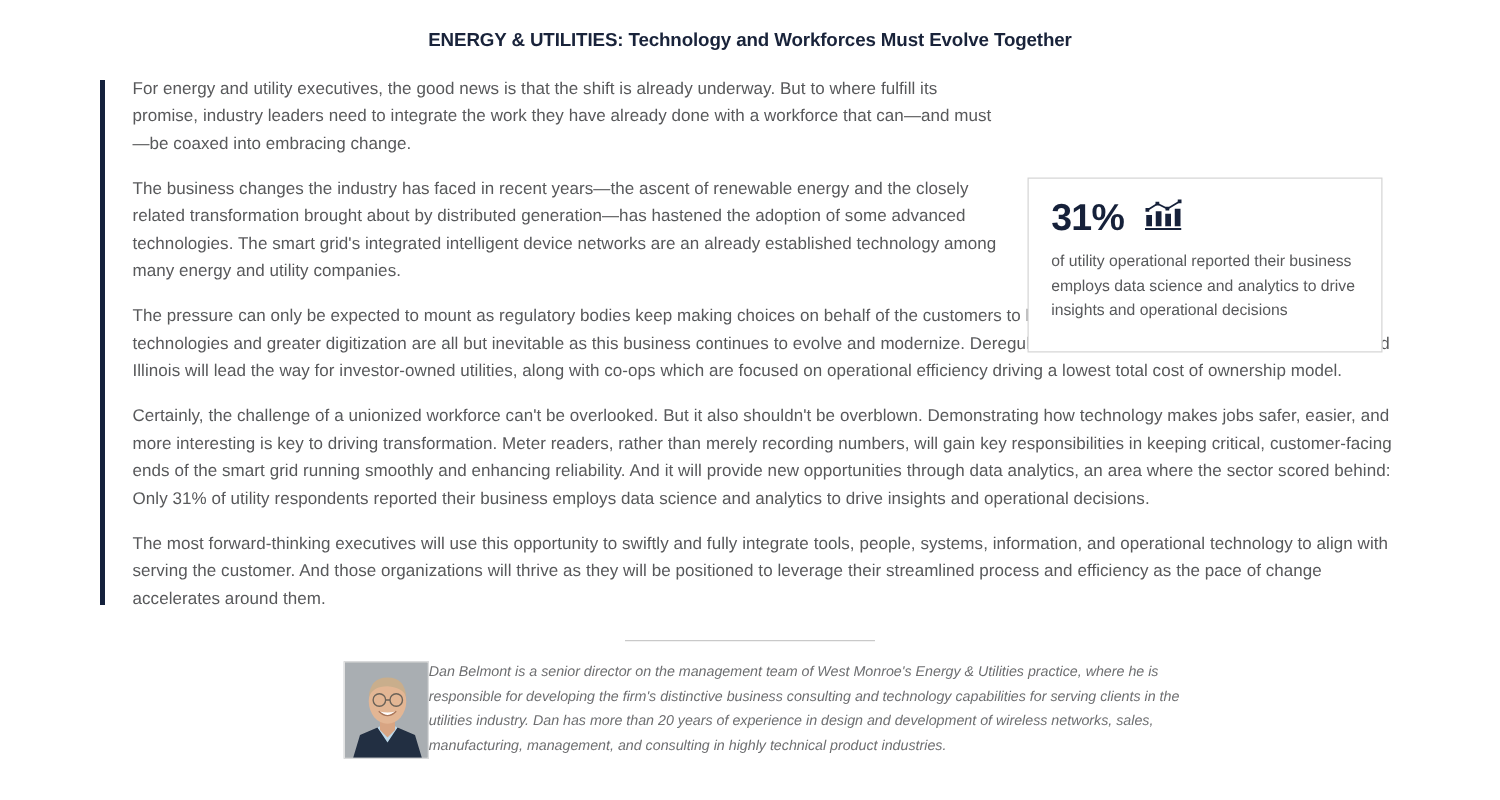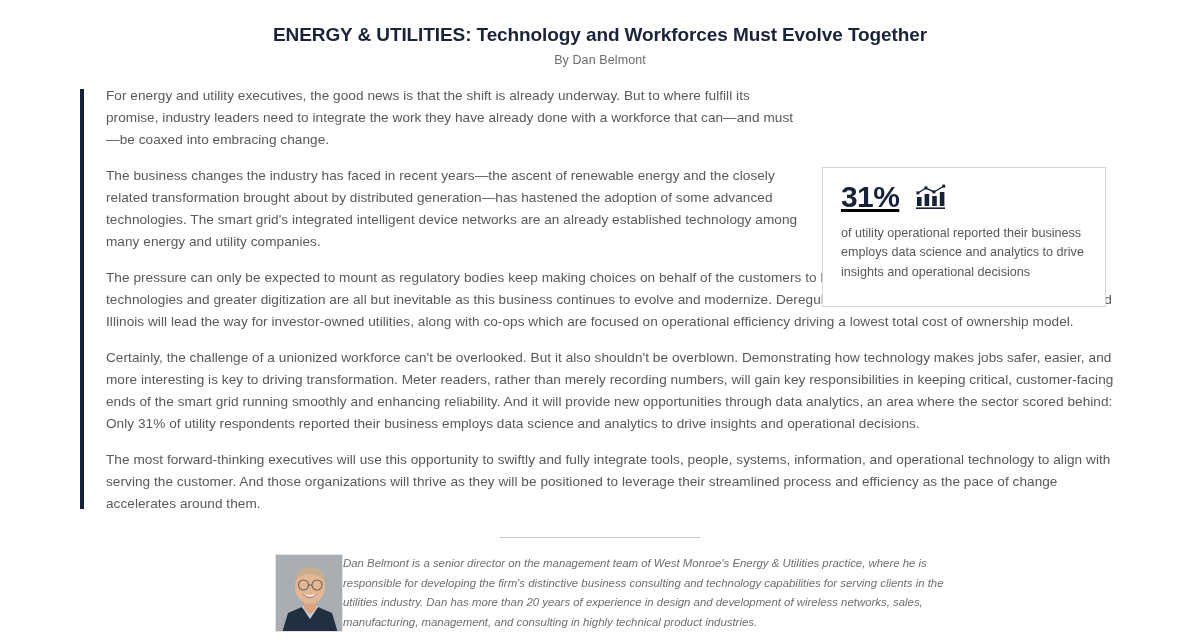--- a/index.html
+++ b/index.html
@@ -12,21 +12,21 @@
     overflow: hidden;
     position: relative;
   }
 
   
   .article-header {
     text-align: center;
     padding-top: 24px;
   }
   .article-title {
-    font-size: 19px;
+    font-size: 15px;
     font-weight: bold;
     color: #19233a;
     letter-spacing: -0.1px;
     line-height: 1.2;
   }
   .article-byline {
     font-size: 12.5px;
     color: #6a6c6e;
     margin-top: 6px;
     letter-spacing: 0.1px;
@@ -66,23 +66,22 @@
     left: 822px;
     top: 82px;
     width: 284px;
     height: 140px;
     border: 1px solid #d6d6d6;
     background: #ffffff;
     padding: 14px 17px 12px 18px;
   }
   .stat-top {
     display: flex;
-    align-items: flex-start;
+    align-items: flex-end;
     gap: 16px;
-    text-decoration: underline;
   }
   .stat-number {
     font-size: 30px;
     font-weight: bold;
     color: #16213a;
     letter-spacing: -0.6px;
     line-height: 1;
   }
   .stat-icon { display: block; margin-top: 2px; }
   .stat-text {
@@ -121,21 +120,20 @@
     line-height: 1.72;
     font-style: italic;
     color: #6d6e70;
   }
 </style>
 </head>
 <body>
 
 <div class="article-header">
   <div class="article-title">ENERGY &amp; UTILITIES: Technology and Workforces Must Evolve Together</div>
-  <div class="article-byline">By Dan Belmont</div>
 </div>
 
 <div class="article-body">
 
   <div class="accent-bar"></div>
 
   <p class="para narrow">For energy and utility executives, the good news is that the shift is already underway. But to where fulfill its promise, industry leaders need to integrate the work they have already done with a workforce that can—and must—be coaxed into embracing change.</p>
   <p class="para narrow">The business changes the industry has faced in recent years—the ascent of renewable energy and the closely related transformation brought about by distributed generation—has hastened the adoption of some advanced technologies. The smart grid's integrated intelligent device networks are an already established technology among many energy and utility companies.</p>
   <p class="para">The pressure can only be expected to mount as regulatory bodies keep making choices on behalf of the customers to benefit the communities they serve. New technologies and greater digitization are all but inevitable as this business continues to evolve and modernize. Deregulated markets such as New York, California, and Illinois will lead the way for investor-owned utilities, along with co-ops which are focused on operational efficiency driving a lowest total cost of ownership model.</p>
   <p class="para">Certainly, the challenge of a unionized workforce can't be overlooked. But it also shouldn't be overblown. Demonstrating how technology makes jobs safer, easier, and more interesting is key to driving transformation. Meter readers, rather than merely recording numbers, will gain key responsibilities in keeping critical, customer-facing ends of the smart grid running smoothly and enhancing reliability. And it will provide new opportunities through data analytics, an area where the sector scored behind: Only 31% of utility respondents reported their business employs data science and analytics to drive insights and operational decisions.</p>

